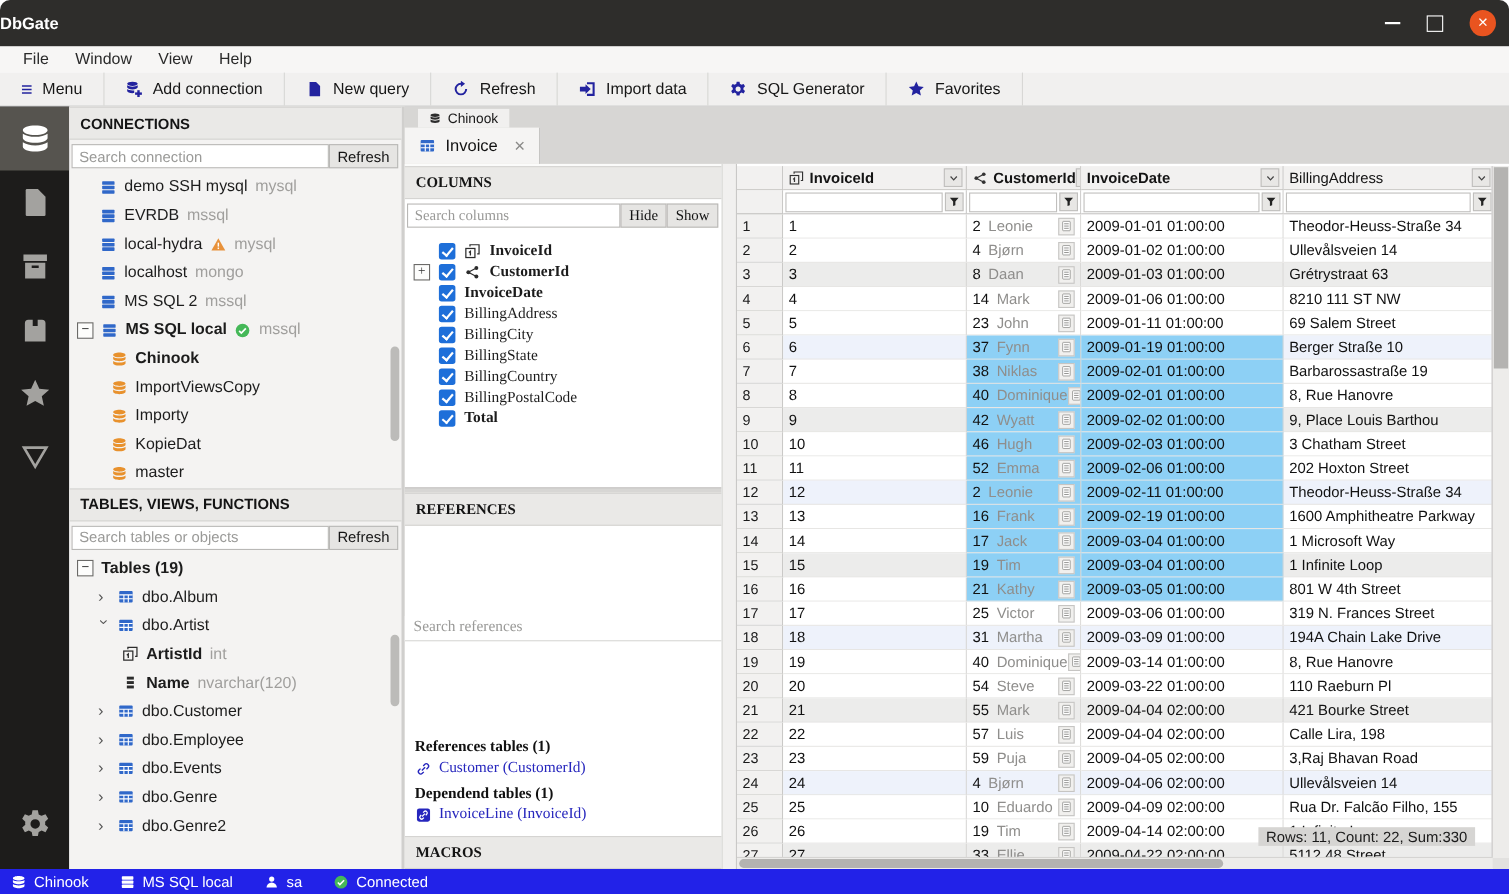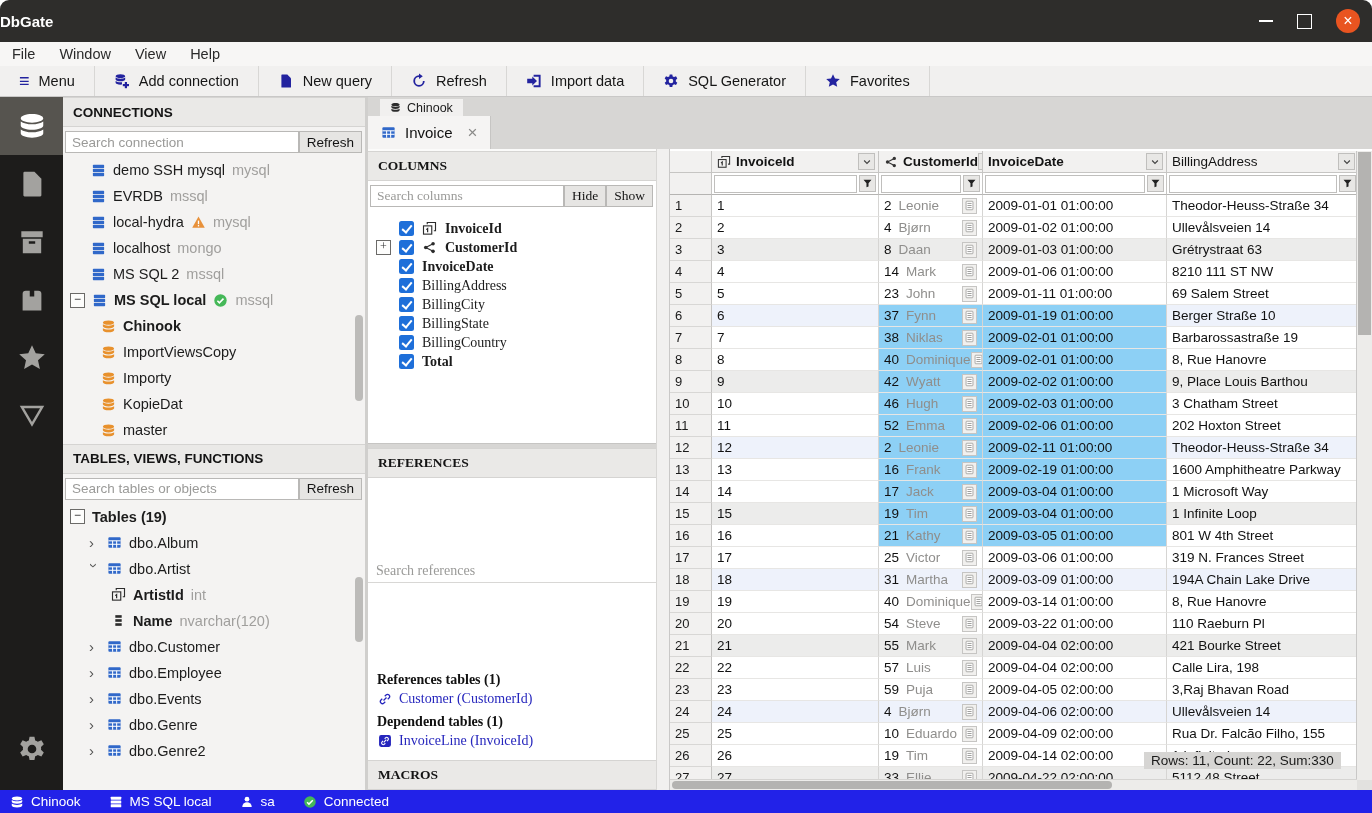--- a/index.html
+++ b/index.html
@@ -8,21 +8,21 @@
   .ic{width:1em;height:1em;display:block;}
   .tchar{display:block;line-height:1;}
   
   .titlebar{height:42px;background:#2e2d2b;position:relative;display:flex;align-items:center;justify-content:flex-start;flex:0 0 auto;}
   .title{color:#fff;font-weight:bold;font-size:15px;}
   .win-controls{position:absolute;right:12px;top:0;height:100%;display:flex;align-items:center;gap:24px;}
   .win-min{width:14px;height:2px;background:#fff;display:block;}
   .win-max{width:13px;height:13px;border:1.5px solid #fff;display:block;}
   .win-close{width:24px;height:24px;border-radius:50%;background:#e95420;color:#fff;display:flex;align-items:center;justify-content:center;font-size:16px;line-height:1;}
   
-  .menubar{height:24px;background:#f7f6f5;display:flex;align-items:center;flex:0 0 auto;}
+  .menubar{height:24px;background:#f7f6f5;display:flex;align-items:center;padding-left:9px;flex:0 0 auto;}
   .menubar span{font-size:14.5px;color:#2a2a2a;padding:0 12px;}
   
   .toolbar{height:30px;background:#f1f0ef;border-bottom:1px solid #c9c8c7;display:flex;flex:0 0 auto;}
   .tool-btn{display:flex;align-items:center;gap:9px;padding:0 19px;border-right:1px solid #d8d7d5;font-size:14.5px;color:#161616;}
   .ticon{color:#23239f;font-size:16px;}
   
   .main{flex:1;display:flex;min-height:0;}
   .activitybar{width:63px;background:#1d1c1b;display:flex;flex-direction:column;align-items:stretch;flex:0 0 auto;}
   .act-item{height:58px;display:flex;align-items:center;justify-content:center;color:#a3a29f;font-size:30px;}
   .act-item.active{background:#56544f;color:#fff;}
@@ -613,20 +613,24 @@
                 <div class="col-item">
                   <span class="checkbox"></span>
                   <span class="lbl">BillingState</span>
                 </div>
                 <div class="col-item">
                   <span class="checkbox"></span>
                   <span class="lbl">BillingCountry</span>
                 </div>
                 <div class="col-item">
                   <span class="checkbox"></span>
+                  <span class="lbl">BillingPostalCode</span>
+                </div>
+                <div class="col-item">
+                  <span class="checkbox"></span>
                   <span class="lbl bold">Total</span>
                 </div>
               </div>
           </div>
           <div class="hsplit"></div>
           <div class="refs-section">
             <div class="widget-header">REFERENCES</div>
             <input class="search-plain" placeholder="Search references" style="">
             <div class="refs-content" id="refs-content">
                 <div class="ref-title">References tables (1)</div>

